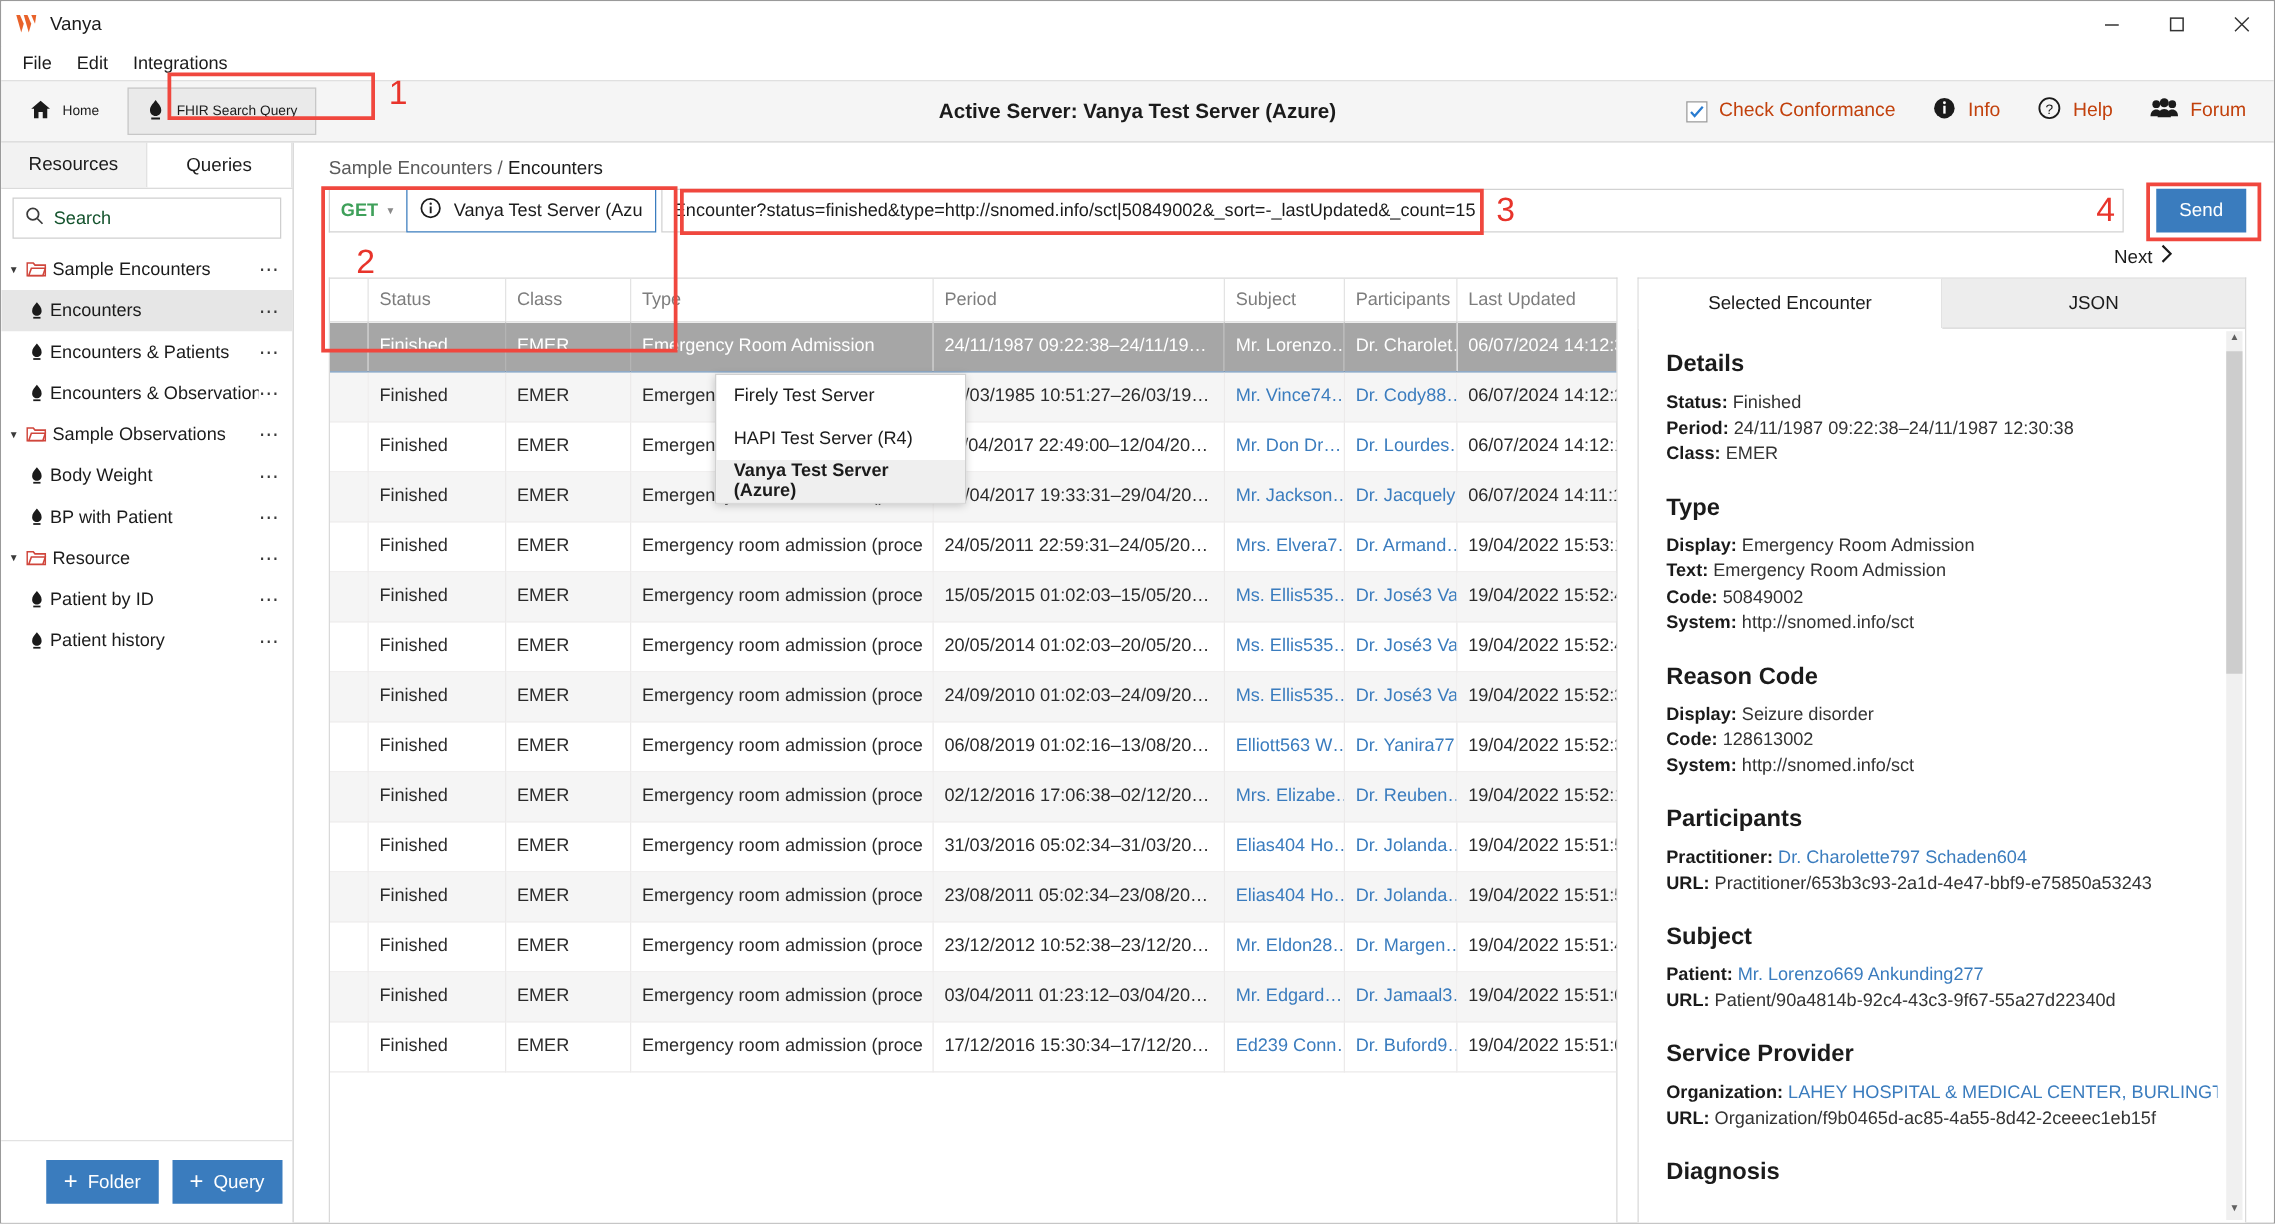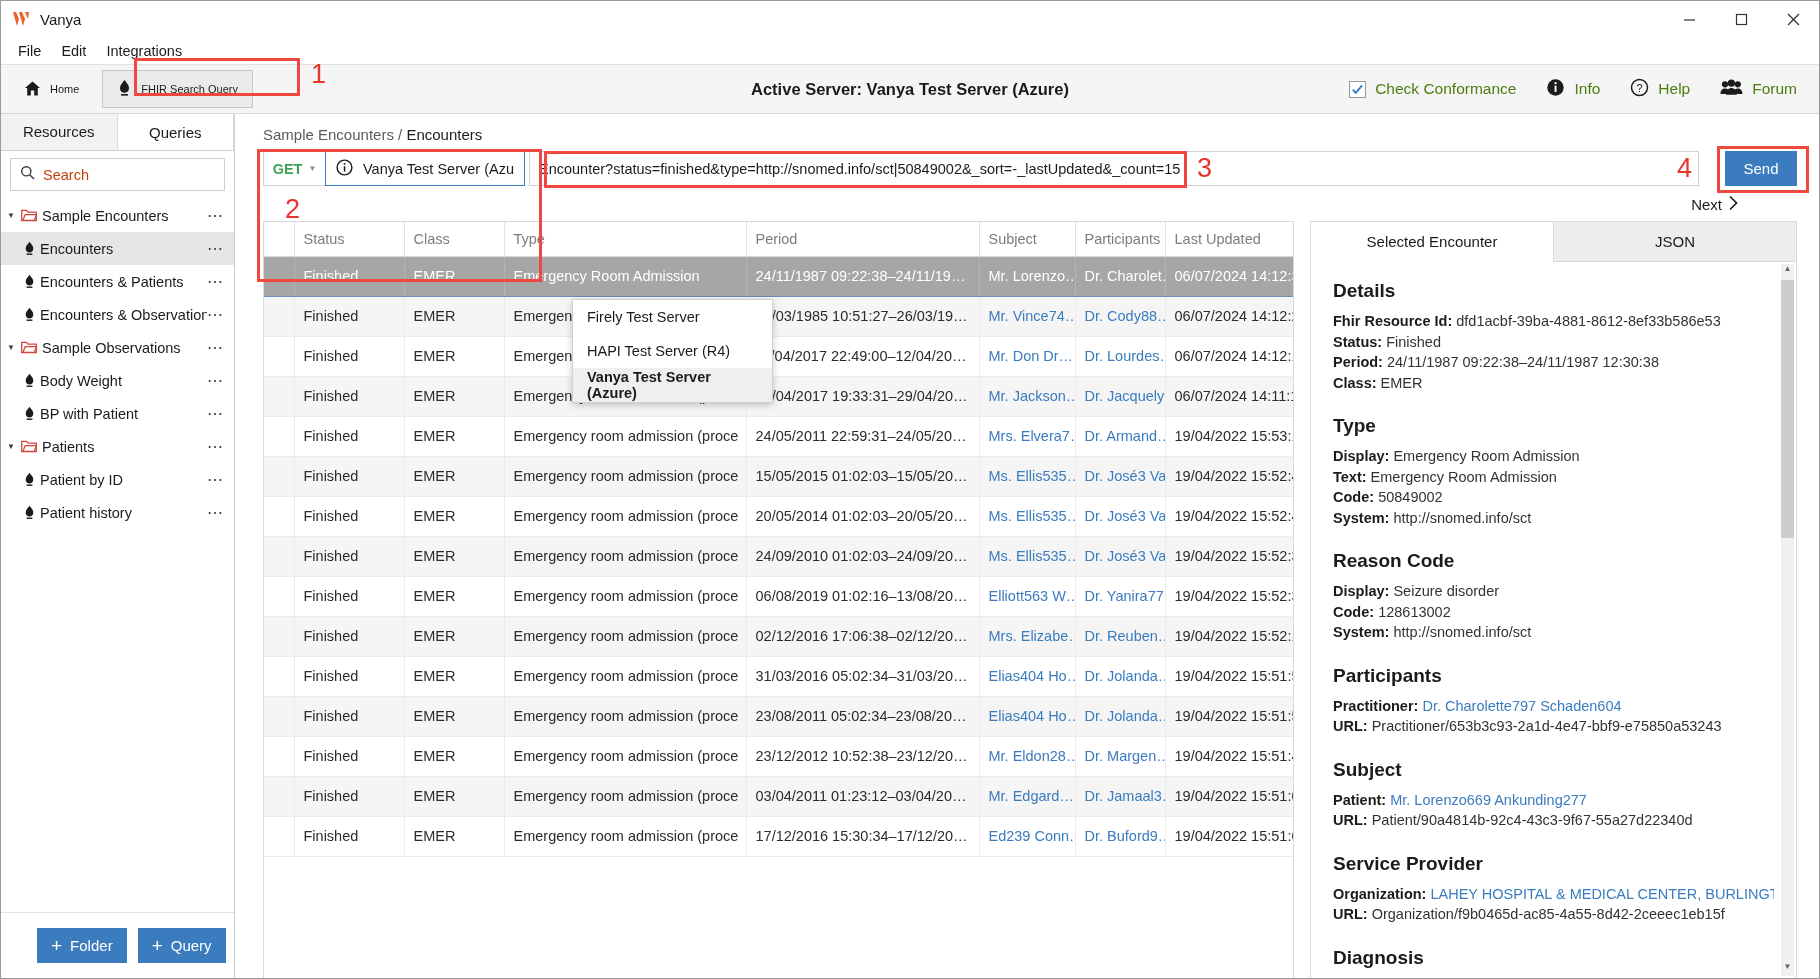--- a/index.html
+++ b/index.html
@@ -61,21 +61,21 @@
   .rb-center {
     position: absolute; left: 0; right: 0;
     text-align: center;
     font-size: 16.5px; font-weight: bold; color: #1b1b1b;
     pointer-events: none;
   }
   .rb-right {
     margin-left: auto; display: flex; align-items: center; gap: 30px;
     padding-right: 22px; z-index: 2;
   }
-  .rb-right .rb-it { display: flex; align-items: center; gap: 9px; font-size: 15.5px; color: #4d7c0f; text-align: center; }
+  .rb-right .rb-it { display: flex; align-items: center; gap: 9px; font-size: 15.5px; color: #c2410c; text-align: center; }
   .chk {
     width: 17px; height: 17px; border: 1px solid #999; background: #fff;
     display: inline-flex; align-items: center; justify-content: center;
   }
   .chk svg { display:block; }
 
   
   .body { flex: 1; display: flex; min-height: 0; background: #ffffff; }
 
   
@@ -90,21 +90,21 @@
     flex: 1; display: flex; align-items: center; justify-content: center;
     font-size: 15px; color: #1b1b1b; background: #ffffff;
     border-right: 1px solid #dcdcdc;
   }
   .side-tab.active { background: #f2f2f2; border-bottom: 1px solid #f2f2f2; }
   .search-wrap { padding: 7px 9px 0 9px; }
   .search-box {
     height: 33px; border: 1px solid #cfcfcf; background: #fff;
     display: flex; align-items: center; gap: 8px; padding: 0 9px;
   }
-  .search-box .ph { font-size: 14.5px; color: #c2410c; }
+  .search-box .ph { font-size: 14.5px; color: #14532d; }
   .tree { margin-top: 8px; flex: 1; overflow: hidden; }
   .tree-row {
     height: 33px; display: flex; align-items: center;
     padding-right: 10px; font-size: 14.5px; color: #1b1b1b;
   }
   .tree-row.sel { background: #e6e6e6; }
   .tree-row .caret { width: 20px; text-align: center; font-size: 8px; color: #3a3a3a; }
   .tree-row .folder-ic { margin-right: 5px; display: flex; }
   .tree-row .leaf-ic { margin-right: 4px; display: flex; }
   .tree-row .lbl { flex: 1; white-space: nowrap; overflow: hidden; text-overflow: clip; }
@@ -422,21 +422,21 @@
         </div>
 
         <div class="tree-row">
           <span class="caret">▼</span>
           <span class="folder-ic">
             <svg width="16" height="13" viewBox="0 0 16 13">
                 <path d="M0.7 11.6 L0.7 1.4 L5.6 1.4 L7 3.1 L15.3 3.1 L15.3 11.6 Z" fill="none" stroke="#d0463c" stroke-width="1.3"></path>
                 <path d="M2 11.4 L4.1 5.6 L15.3 5.6 L13.3 11.4 Z" fill="#ffffff" stroke="#d0463c" stroke-width="1.3"></path>
               </svg>
           </span>
-          <span class="lbl">Patients</span>
+          <span class="lbl">Resource</span>
           <span class="dots">⋯</span>
         </div>
 
         <div class="tree-row child">
           <span class="leaf-ic">
             <svg width="13" height="15" viewBox="0 0 13 15">
                 <path d="M6.5 0.8 C4.4 3.6 2.7 5 2.7 7.7 C2.7 10 4.4 11.5 6.5 11.5 C8.6 11.5 10.3 10 10.3 7.7 C10.3 5 8.6 3.6 6.5 0.8 Z" fill="#1b1b1b"></path>
                 <rect x="3.6" y="12.5" width="5.8" height="1.4" fill="#1b1b1b"></rect>
               </svg>
           </span>
@@ -694,21 +694,20 @@
         </div>
 
         <div class="detail">
           <div class="det-tabs">
             <div class="det-tab active">Selected Encounter</div>
             <div class="det-tab">JSON</div>
           </div>
           <div class="det-body">
 
             <h3>Details</h3>
-            <div class="det-line"><b>Fhir Resource Id:</b> <span>dfd1acbf-39ba-4881-8612-8ef33b586e53</span></div>
             <div class="det-line"><b>Status:</b> <span>Finished</span></div>
             <div class="det-line"><b>Period:</b> <span>24/11/1987 09:22:38–24/11/1987 12:30:38</span></div>
             <div class="det-line"><b>Class:</b> <span>EMER</span></div>
 
             <h3 class="spaced">Type</h3>
             <div class="det-line"><b>Display:</b> <span>Emergency Room Admission</span></div>
             <div class="det-line"><b>Text:</b> <span>Emergency Room Admission</span></div>
             <div class="det-line"><b>Code:</b> <span>50849002</span></div>
             <div class="det-line"><b>System:</b> <span>http://snomed.info/sct</span></div>
 

